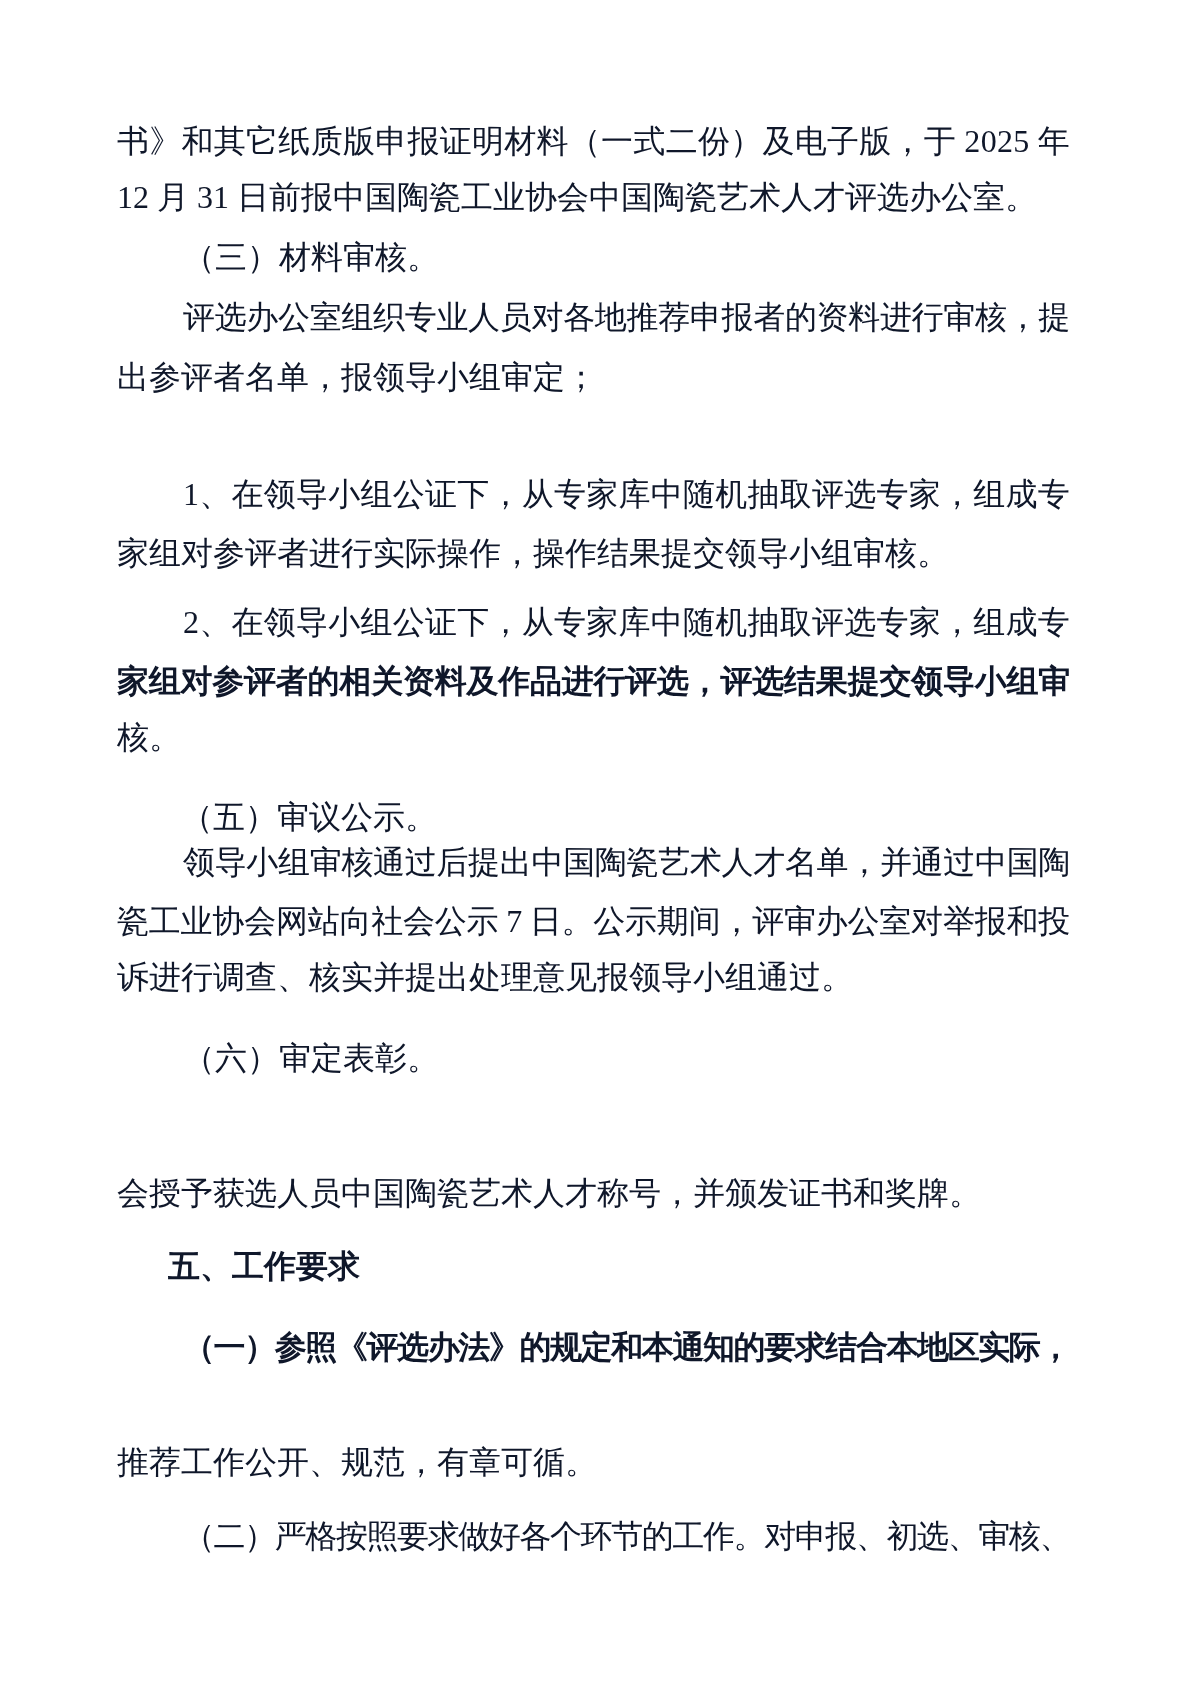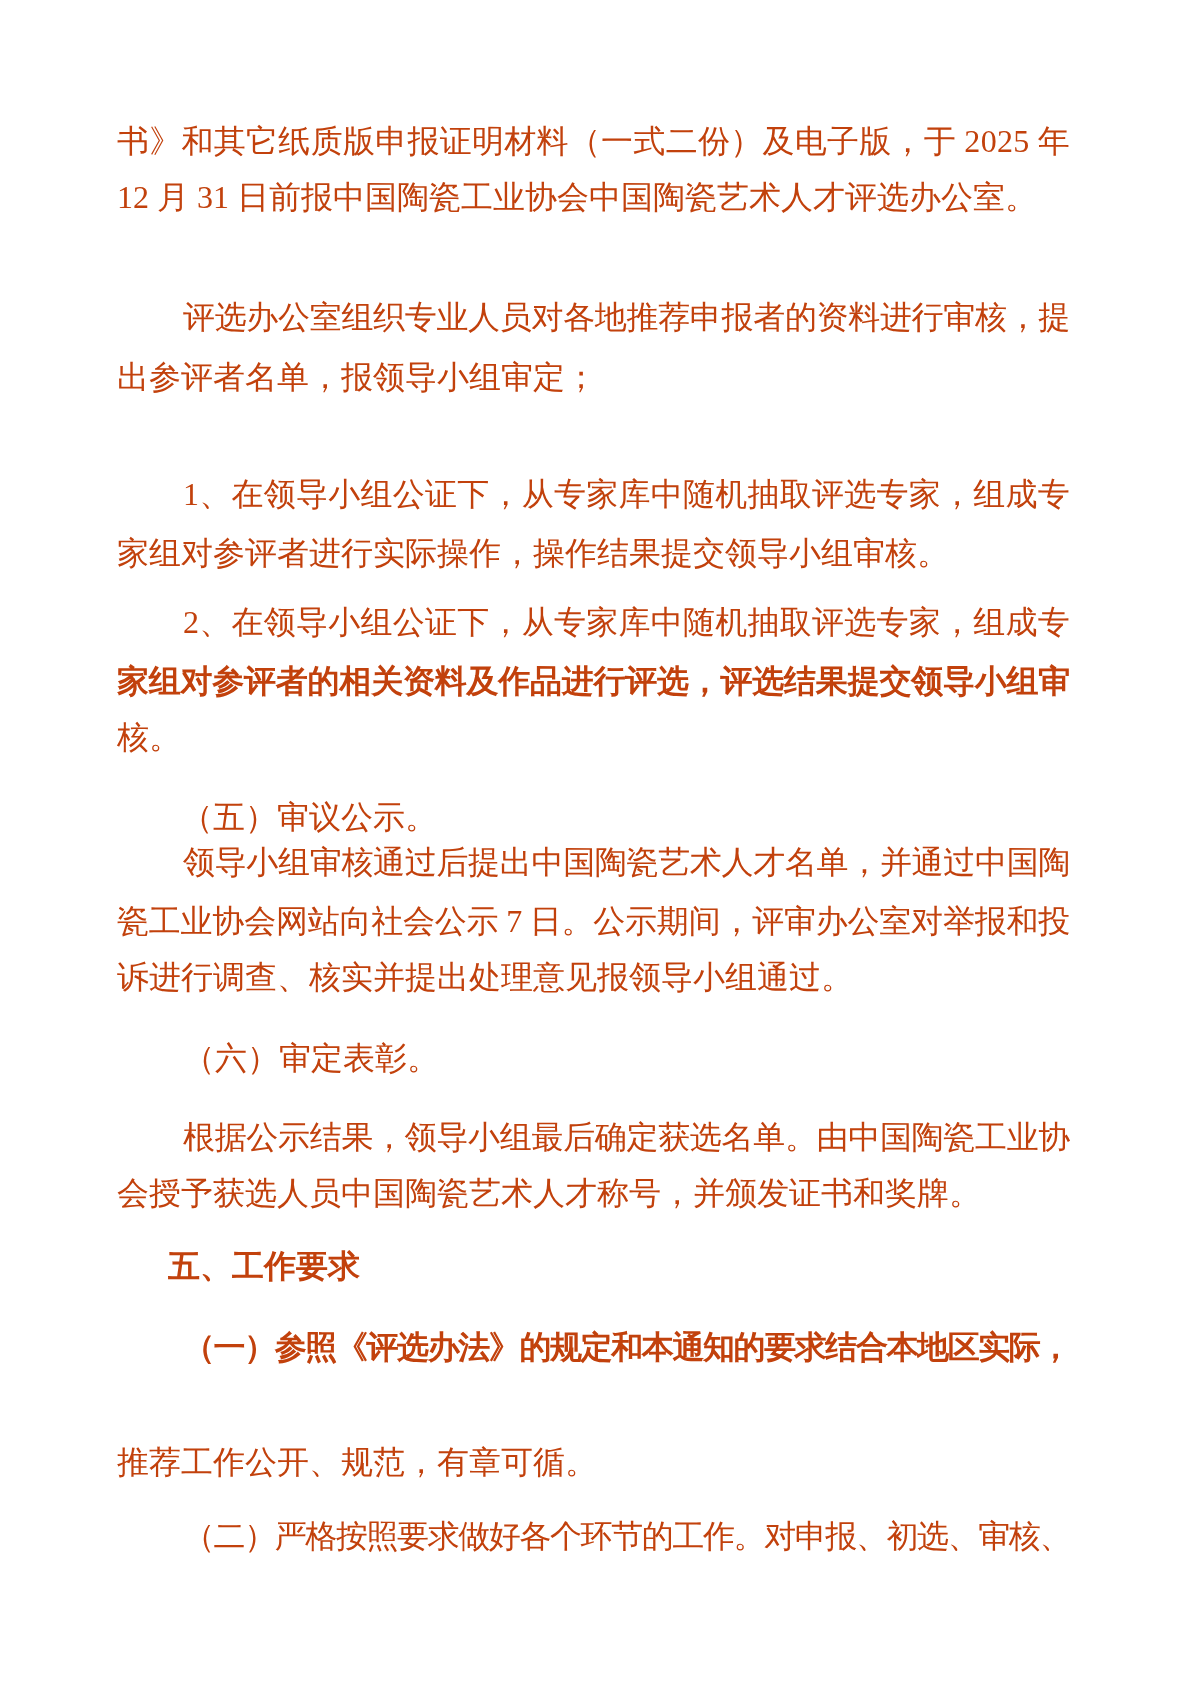--- a/index.html
+++ b/index.html
@@ -7,21 +7,21 @@
     padding: 0;
     background: #ffffff;
   }
   .page {
     position: relative;
     width: 1191px;
     height: 1684px;
     background: #ffffff;
     overflow: hidden;
     font-family: "Liberation Serif", serif;
-    color: #c2410c;
+    color: #0f172a;
     border-radius: 23px;
   }
   .line {
     position: absolute;
     height: 44px;
     line-height: 44px;
     font-size: 32px;
     white-space: nowrap;
     overflow: visible;
   }
@@ -32,31 +32,31 @@
   .bold {
     font-weight: bold;
   }
 </style>
 </head>
 <body>
 
 <div class="page" id="page">
     <div class="line just" style="left: 117px; top: 119px; width: 953px;"><span style="letter-spacing: 0.272727px;">书》和其它纸质版申报证明材料（一式二份）及电子版，于 2025 年</span></div>
     <div class="line" style="left: 117px; top: 175px; width: 953px;"><span>12 月 31 日前报中国陶瓷工业协会中国陶瓷艺术人才评选办公室。</span></div>
+    <div class="line" style="left: 183px; top: 235px; width: 887px;"><span>（三）材料审核。</span></div>
     <div class="line just" style="left: 183px; top: 295px; width: 887px;"><span style="letter-spacing: -0.321429px; font-family: Liberation Serif, serif;">评选办公室组织专业人员对各地推荐申报者的资料进行审核，提</span></div>
     <div class="line" style="left: 117px; top: 355px; width: 953px;"><span>出参评者名单，报领导小组审定；</span></div>
     <div class="line just" style="left: 183px; top: 472px; width: 887px;"><span style="letter-spacing: 0.25px;">1、在领导小组公证下，从专家库中随机抽取评选专家，组成专</span></div>
     <div class="line" style="left: 117px; top: 531px; width: 953px;"><span>家组对参评者进行实际操作，操作结果提交领导小组审核。</span></div>
     <div class="line just" style="left: 183px; top: 600px; width: 887px;"><span style="letter-spacing: 0.25px;">2、在领导小组公证下，从专家库中随机抽取评选专家，组成专</span></div>
     <div class="line just" style="left: 117px; top: 659px; width: 953px; font-weight: bold;"><span style="letter-spacing: -0.233333px;">家组对参评者的相关资料及作品进行评选，评选结果提交领导小组审</span></div>
     <div class="line" style="left: 117px; top: 715px; width: 953px;"><span>核。</span></div>
     <div class="line" style="left: 181px; top: 777px; width: 887px; margin-top: 18px;"><span>（五）审议公示。</span></div>
     <div class="line just" style="left: 183px; top: 840px; width: 887px;"><span style="letter-spacing: -0.321429px;">领导小组审核通过后提出中国陶瓷艺术人才名单，并通过中国陶</span></div>
     <div class="line just" style="left: 117px; top: 899px; width: 953px;"><span style="letter-spacing: -0.21875px;">瓷工业协会网站向社会公示 7 日。公示期间，评审办公室对举报和投</span></div>
     <div class="line" style="left: 183px; top: 1036px; width: 887px;"><span>（六）审定表彰。</span></div>
     <div class="line" style="left: 117px; top: 955px; width: 953px;"><span>诉进行调查、核实并提出处理意见报领导小组通过。</span></div>
-    <div class="line just" style="left: 183px; top: 1115px; width: 887px;"><span style="letter-spacing: -0.321429px;">根据公示结果，领导小组最后确定获选名单。由中国陶瓷工业协</span></div>
     <div class="line" style="left: 117px; top: 1171px; width: 953px;"><span>会授予获选人员中国陶瓷艺术人才称号，并颁发证书和奖牌。</span></div>
     <div class="line bold" style="left: 168px; top: 1244px; width: 887px;"><span>五、工作要求</span></div>
     <div class="line just" style="left: 183px; top: 1325px; width: 887px; font-weight: bold;"><span style="letter-spacing: -1.41379px;">（一）参照《评选办法》的规定和本通知的要求结合本地区实际，</span></div>
     <div class="line" style="left: 117px; top: 1440px; width: 953px;"><span>推荐工作公开、规范，有章可循。</span></div>
     <div class="line just" style="left: 183px; top: 1514px; width: 887px;"><span style="letter-spacing: -1.41379px;">（二）严格按照要求做好各个环节的工作。对申报、初选、审核、</span></div>
   </div>
 
 </body></html>

